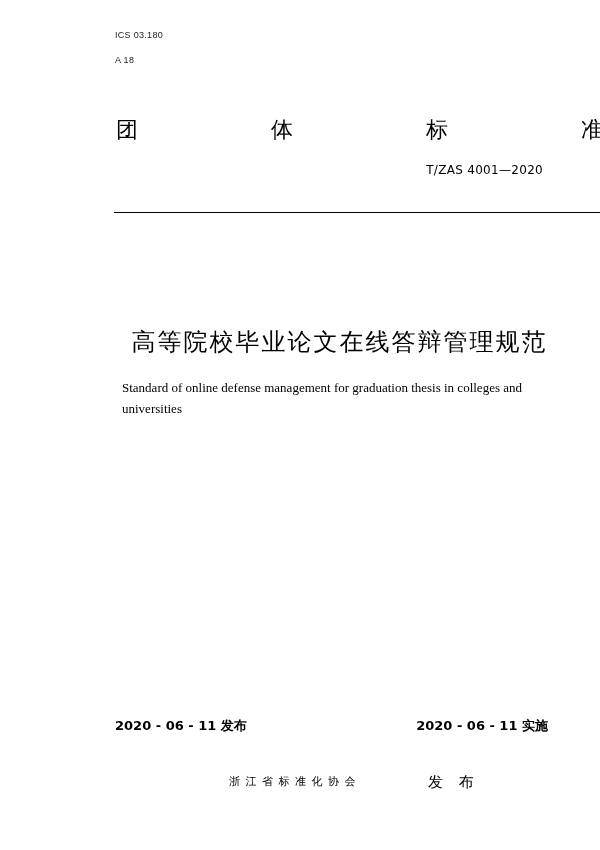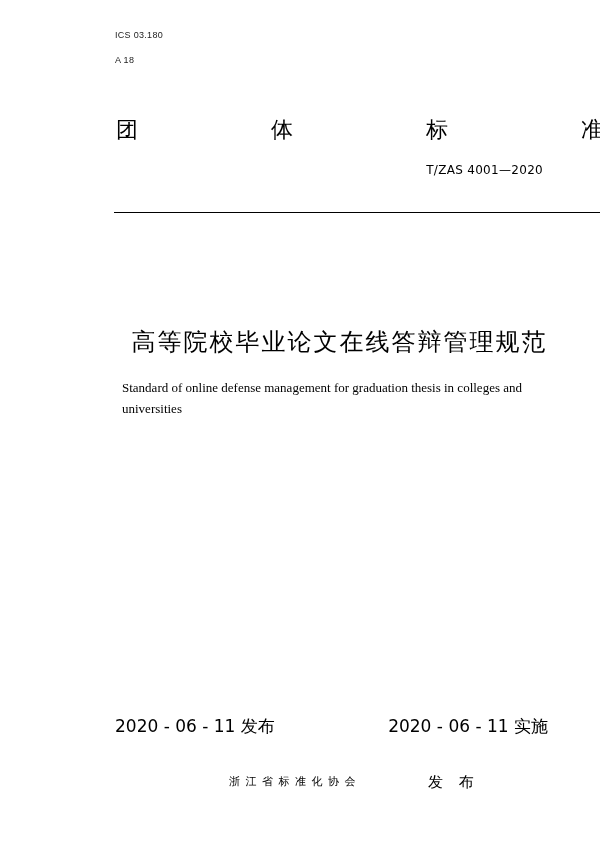--- a/index.html
+++ b/index.html
@@ -77,23 +77,24 @@
       width: 440px;
       top: 377px;
       text-align: left;
       font-size: 13px;
       line-height: 21px;
       font-family: "Liberation Serif", "DejaVu Serif", serif;
     }
 
     .issue-date, .impl-date {
       top: 718px;
-      font-size: 17px;
+      font-size: 13px;
       line-height: 16px;
       font-family: "DejaVu Sans", sans-serif;
+      font-weight: bold;
     }
     .issue-date { left: 73px; }
     .impl-date { right: 52px; }
 
     .publisher {
       top: 772px;
       left: 187px;
       font-size: 11px;
       line-height: 20px;
       letter-spacing: 5.5px;

